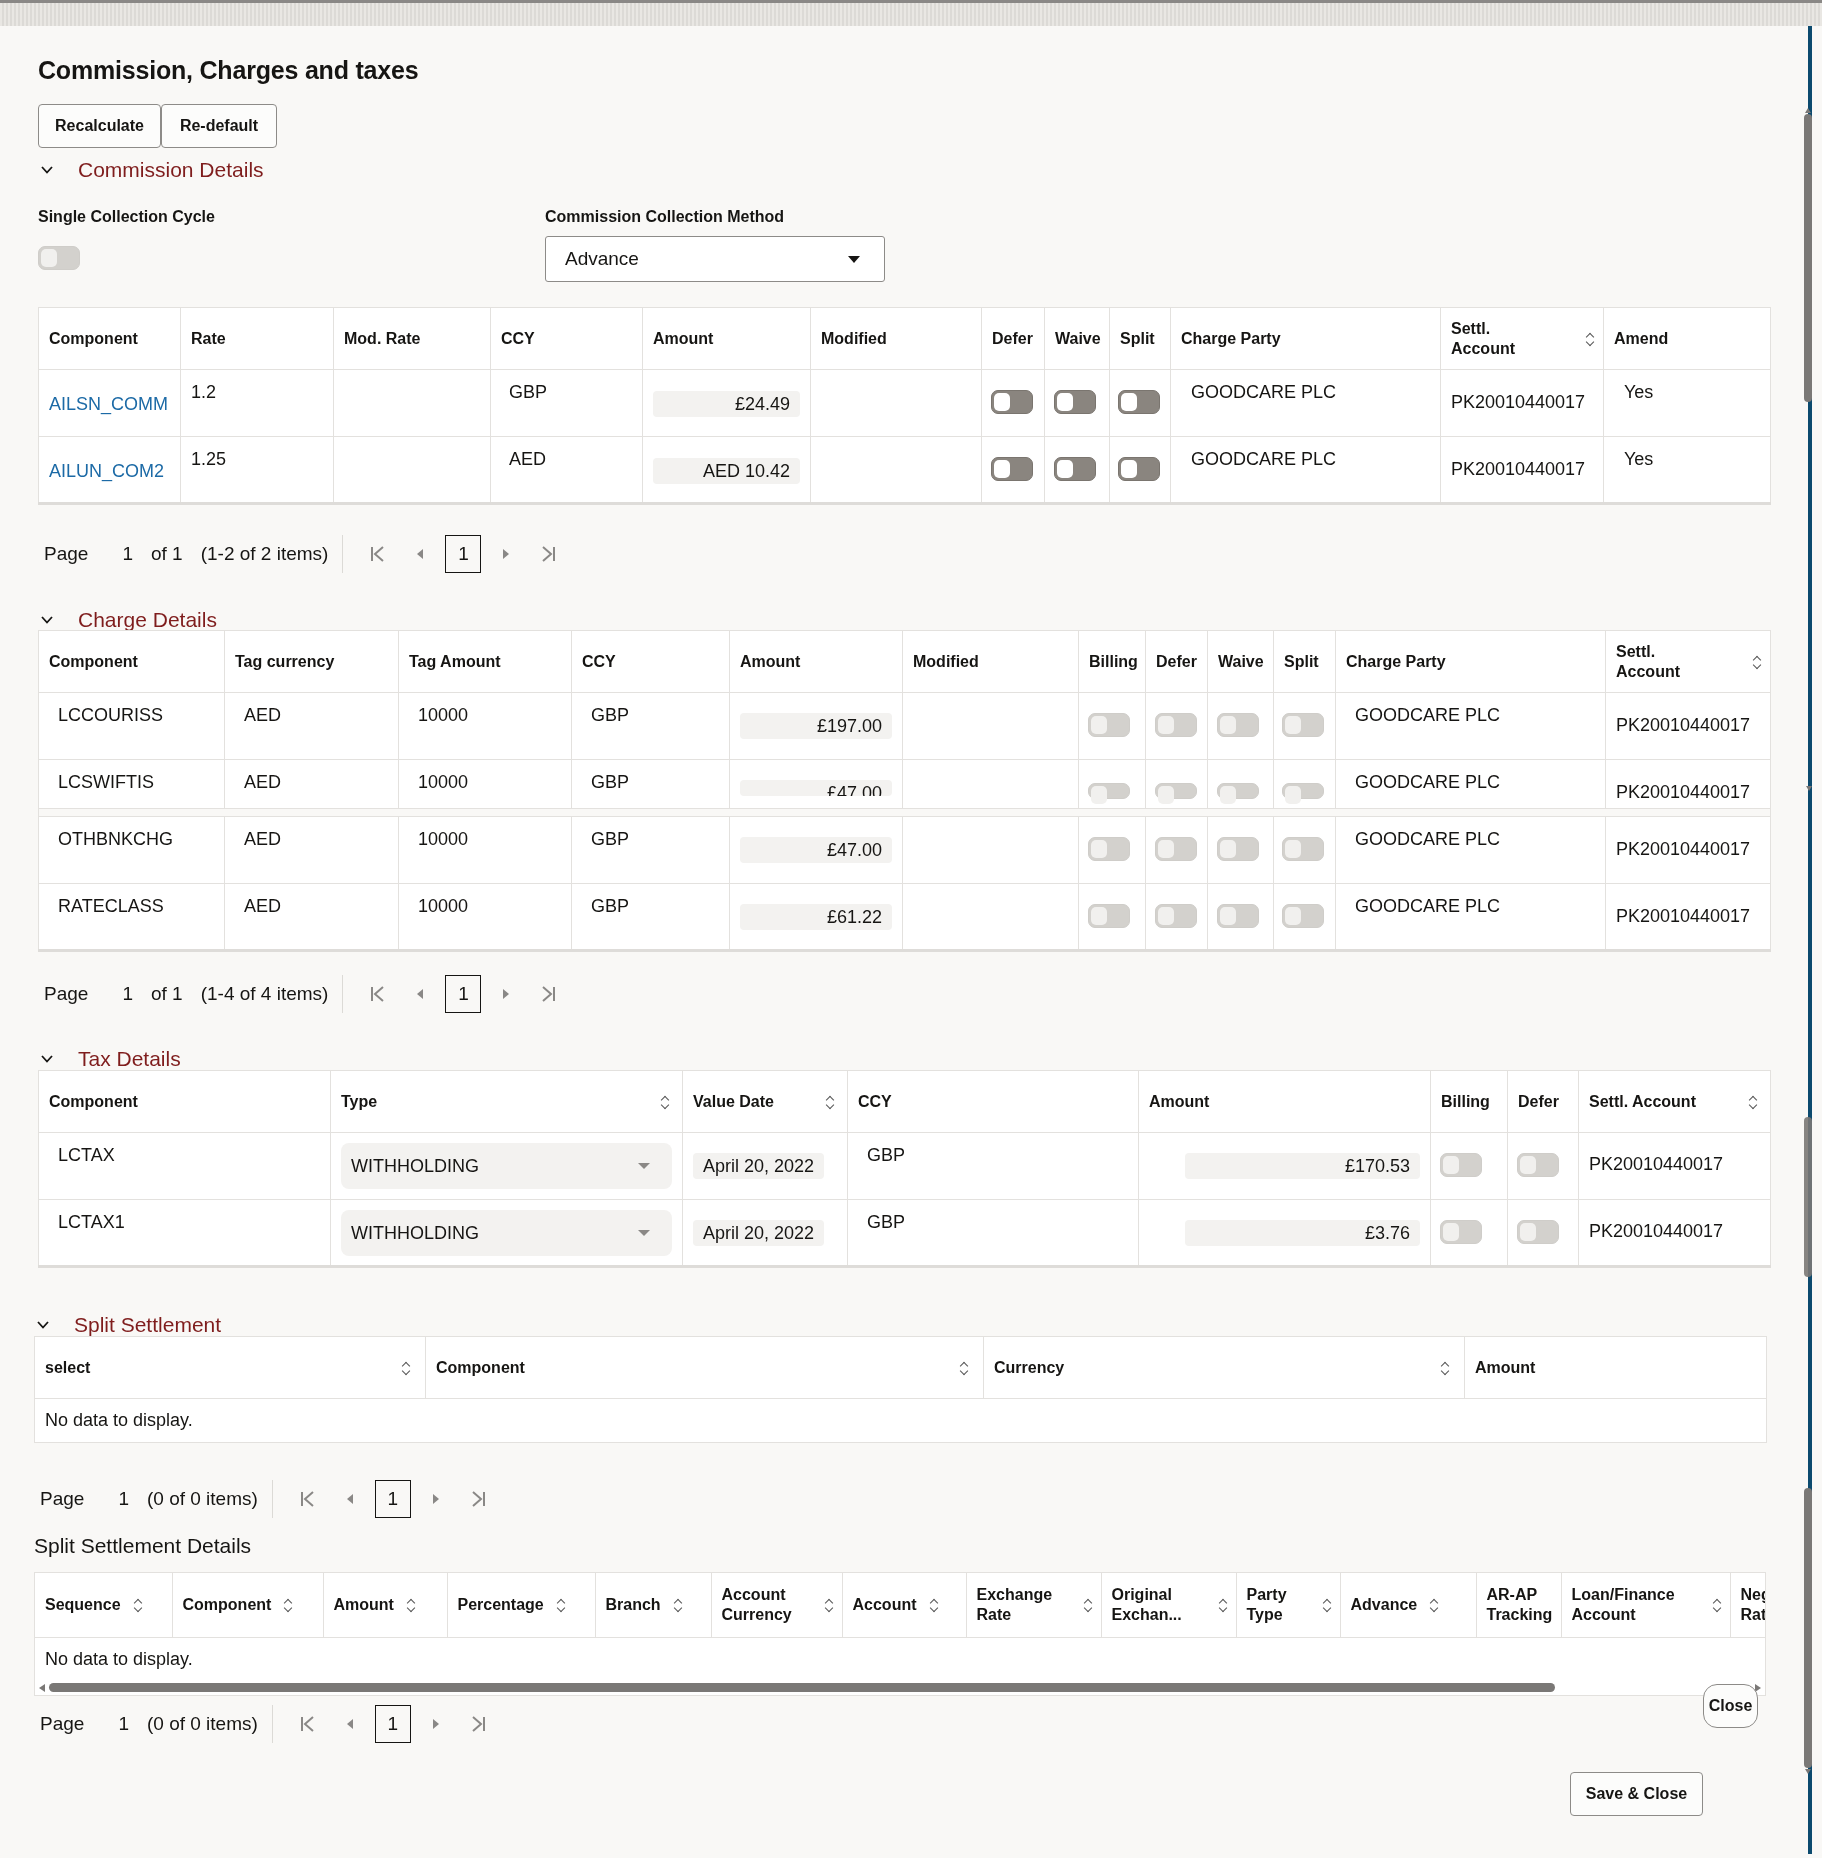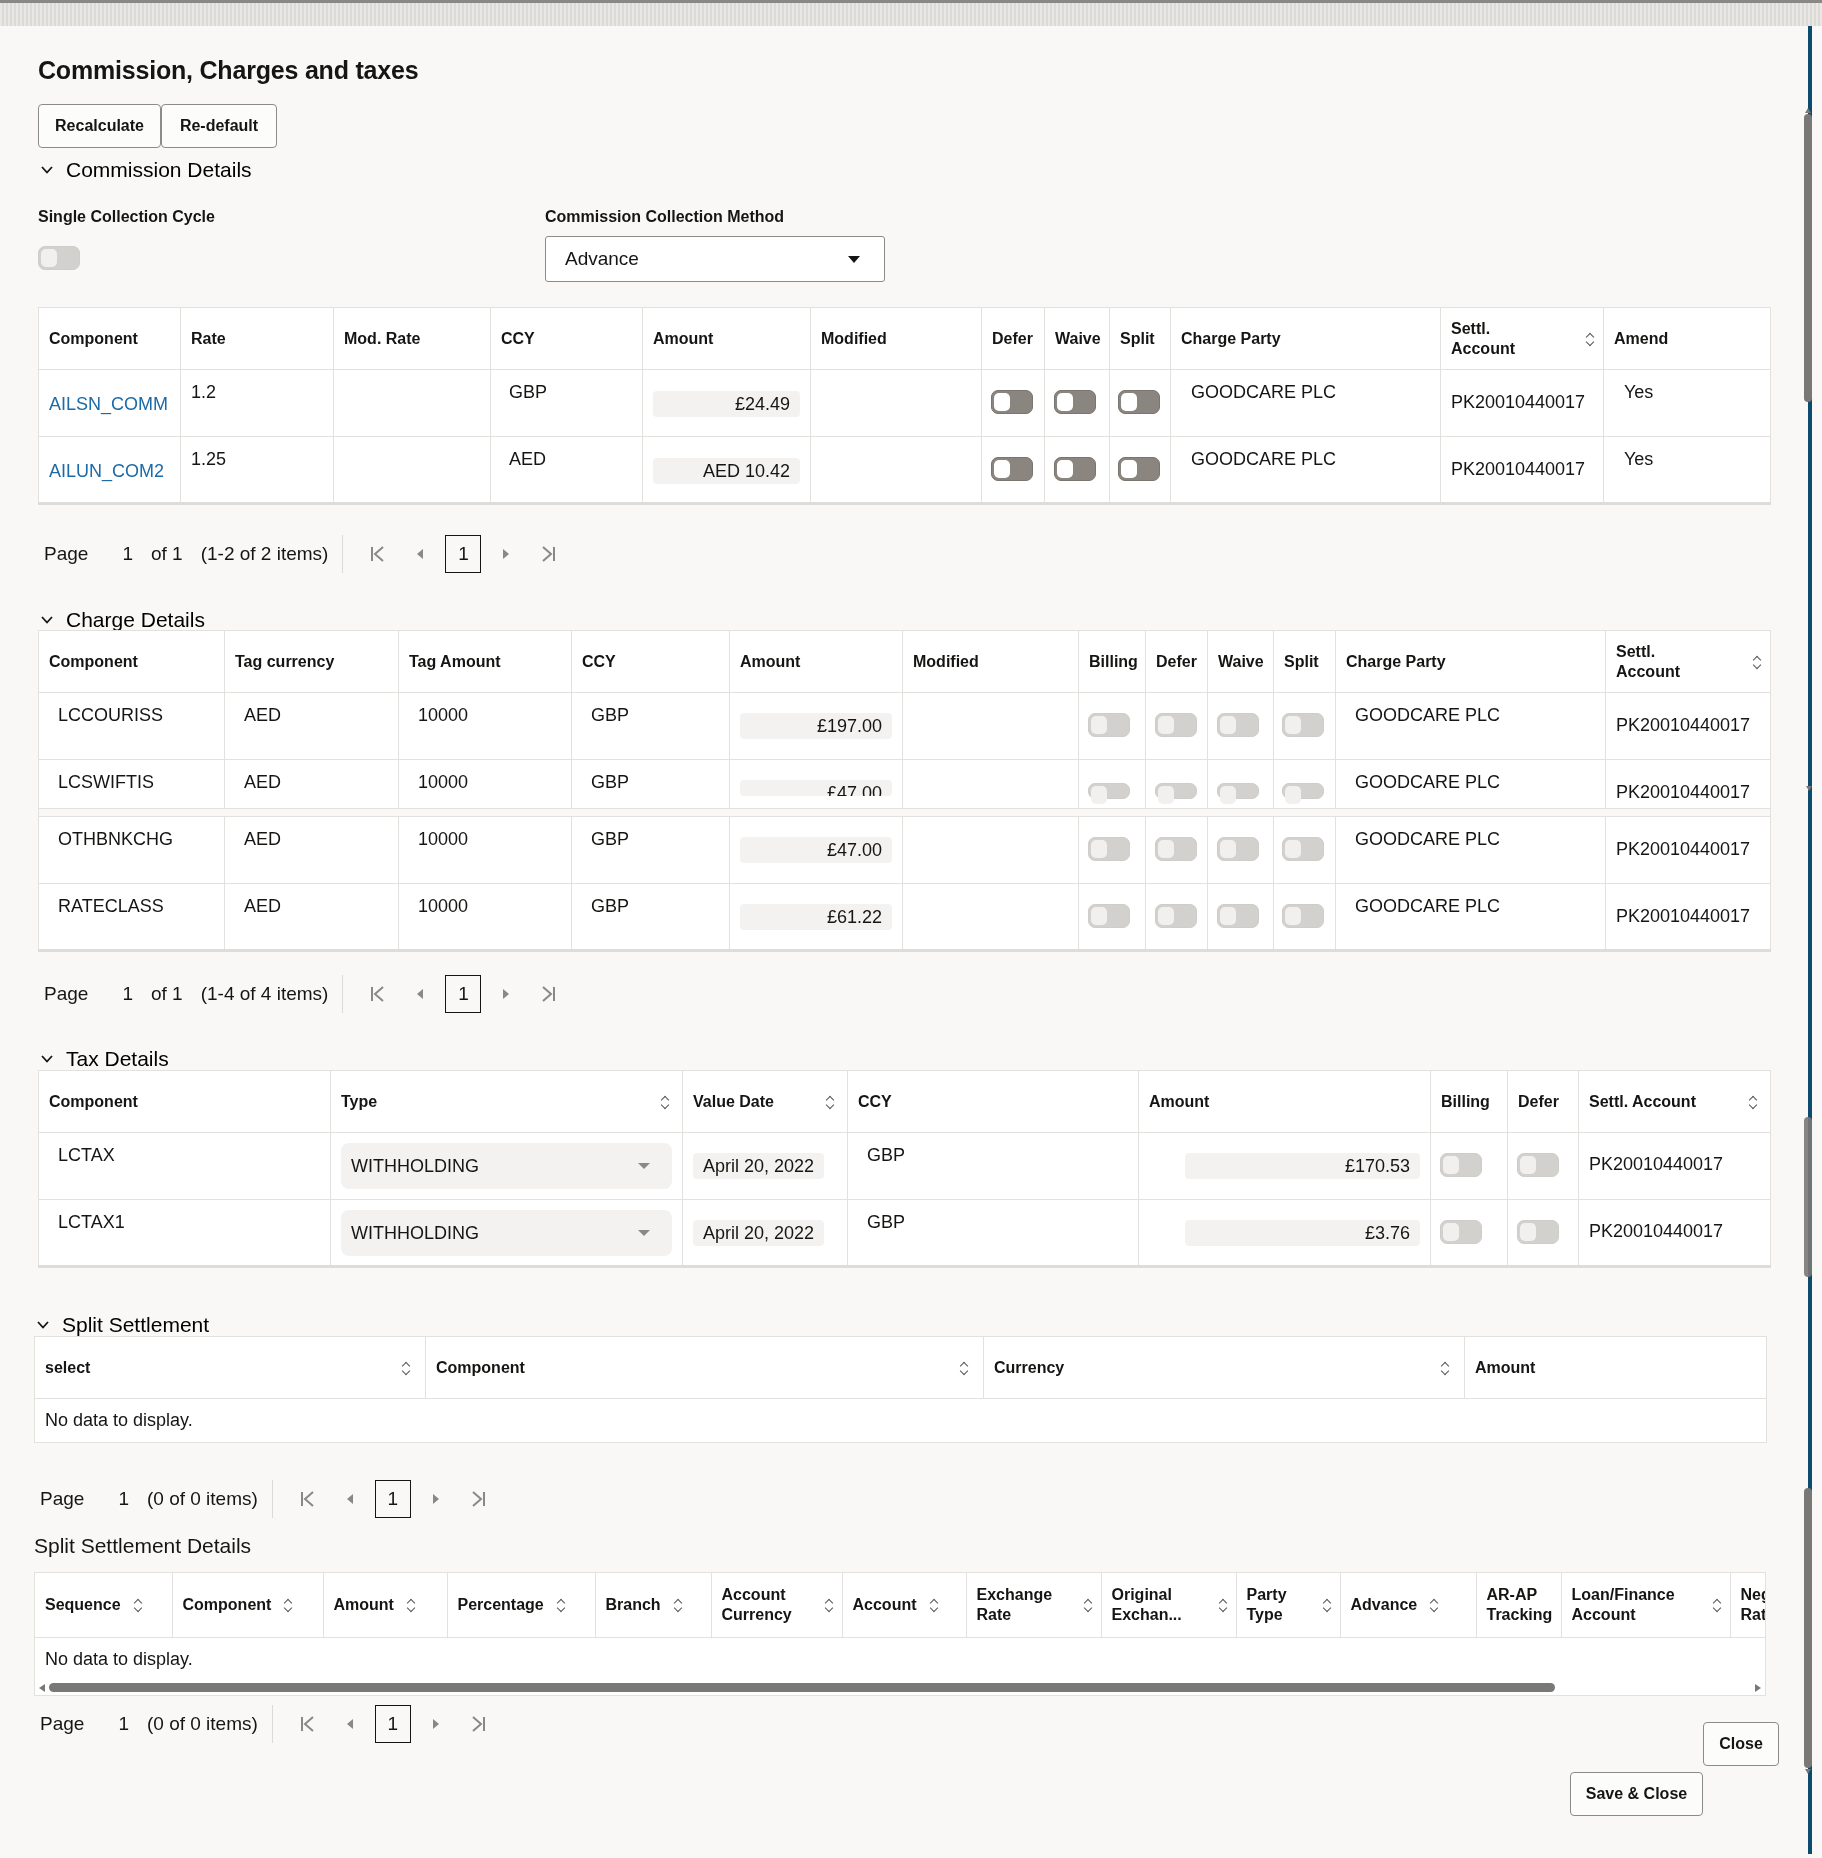--- a/index.html
+++ b/index.html
@@ -25,22 +25,22 @@
     position: absolute; left: 38px; top: 56px;
     font-size: 25px; font-weight: 700; letter-spacing: -0.2px;
   }
   .btn {
     position: absolute; height: 44px; border: 1px solid #8d8b88; border-radius: 4px;
     background: #fcfcfb; font-size: 16px; color: #161513; font-weight: 600;
     display: flex; align-items: center; justify-content: center; cursor: pointer;
     font-family: "Liberation Sans", sans-serif;
   }
   .sec-head {
-    position: absolute; display: flex; align-items: center; gap: 12px;
-    font-size: 21px; color: #000000; cursor: pointer;
+    position: absolute; display: flex; align-items: center; gap: 24px;
+    font-size: 21px; color: #7f1d1d; cursor: pointer;
   }
   .chev { width: 14px; height: 14px; display: inline-block; }
   .label { position: absolute; font-size: 16px; font-weight: 600; color: #161513; }
   .select-box {
     position: absolute; border: 1px solid #8d8b88; border-radius: 3px; background: #fff;
     display: flex; align-items: center; justify-content: space-between; padding: 0 24px 0 19px;
     font-size: 19px; cursor: pointer;
   }
   .caret-down { width: 0; height: 0; border-left: 6px solid transparent; border-right: 6px solid transparent; border-top: 7px solid #161513; }
   .toggle {
@@ -719,21 +719,21 @@
         </svg>
       </span>
     <span class="pg-icon">
         <svg width="18" height="18" viewBox="0 0 18 18">
           <path d="M15 2v14M4 2l8 7-8 7" fill="none" stroke="#8a8886" stroke-width="2"></path>
         </svg>
       </span>
   </div>
 
   <button class="btn" style="left:1570px; top:1746px; width:133px; height:44px;">Save &amp; Close</button>
-  <button class="btn" style="left:1703px; top:1696px; width:76px; height:44px;">Close</button>
+  <button class="btn" style="left:1703px; top:1658px; width:55px; height:44px;border-radius:14px;">Close</button>
 
   <div class="abs" style="left:1804px; top:82px; width:8px; height:1664px;">
     <svg class="abs" style="left:1px; top:0;" width="6" height="5" viewBox="0 0 6 5">
         <path d="M0 5l3-5 3 5z" fill="#7a7876"></path>
       </svg>
     <div class="vscroll" style="left:0; top:6px; height:288px;"></div>
     <div class="vscroll" style="left:0; top:1009px; height:160px; opacity:0.9;"></div>
     <div class="vscroll" style="left:0; top:1380px; height:280px;"></div>
     <svg class="abs" style="left:1px; top:1661px;" width="6" height="5" viewBox="0 0 6 5">
         <path d="M0 0l3 5 3-5z" fill="#7a7876"></path>

